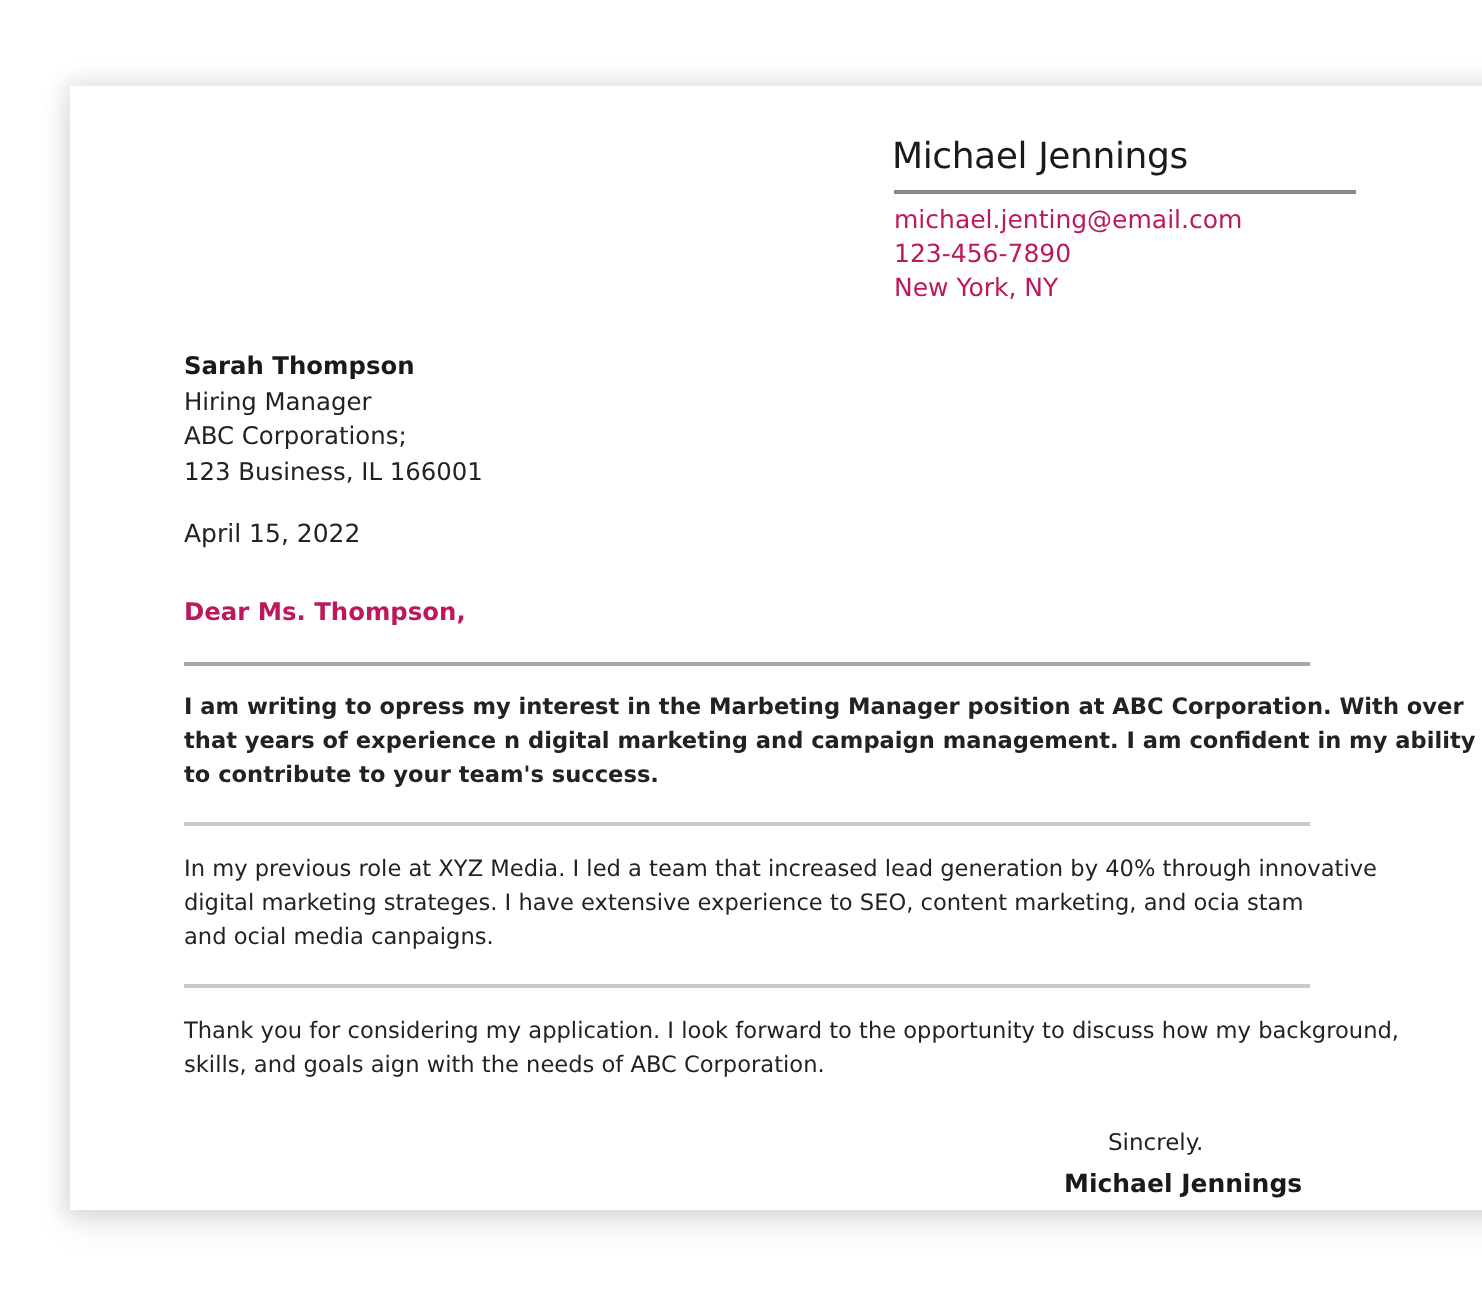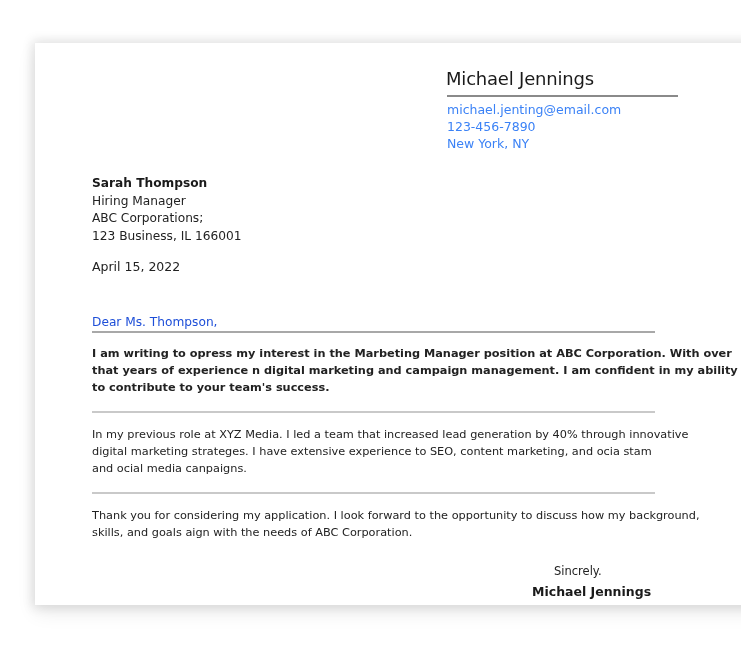--- a/index.html
+++ b/index.html
@@ -40,21 +40,21 @@
       top: 52px;
       width: 231px;
       height: 2px;
       background: #8a8a8a;
     }
     .sender-contact {
       left: 412px;
       top: 58px;
       font-size: 12.5px;
       line-height: 17px;
-      color: #3b82f6;
+      color: #be185d;
     }
     .sender-contact div { white-space: nowrap; }
 
     .recipient {
       left: 57px;
       top: 132px;
       font-size: 12.2px;
       line-height: 17.5px;
       color: #222;
     }
@@ -63,24 +63,24 @@
       color: #1a1a1a;
     }
     .date {
       left: 57px;
       top: 216px;
       font-size: 12.5px;
       color: #222;
     }
     .salutation {
       left: 57px;
-      top: 272px;
+      top: 256px;
       font-size: 12.2px;
-      font-weight: normal;
-      color: #1d4ed8;
+      font-weight: bold;
+      color: #be185d;
     }
     .divider {
       position: absolute;
       left: 57px;
       width: 563px;
       height: 2px;
       background: #c9c9c9;
     }
     .d1 { top: 288px; background: #a8a8a8; }
     .d2 { top: 368px; }

